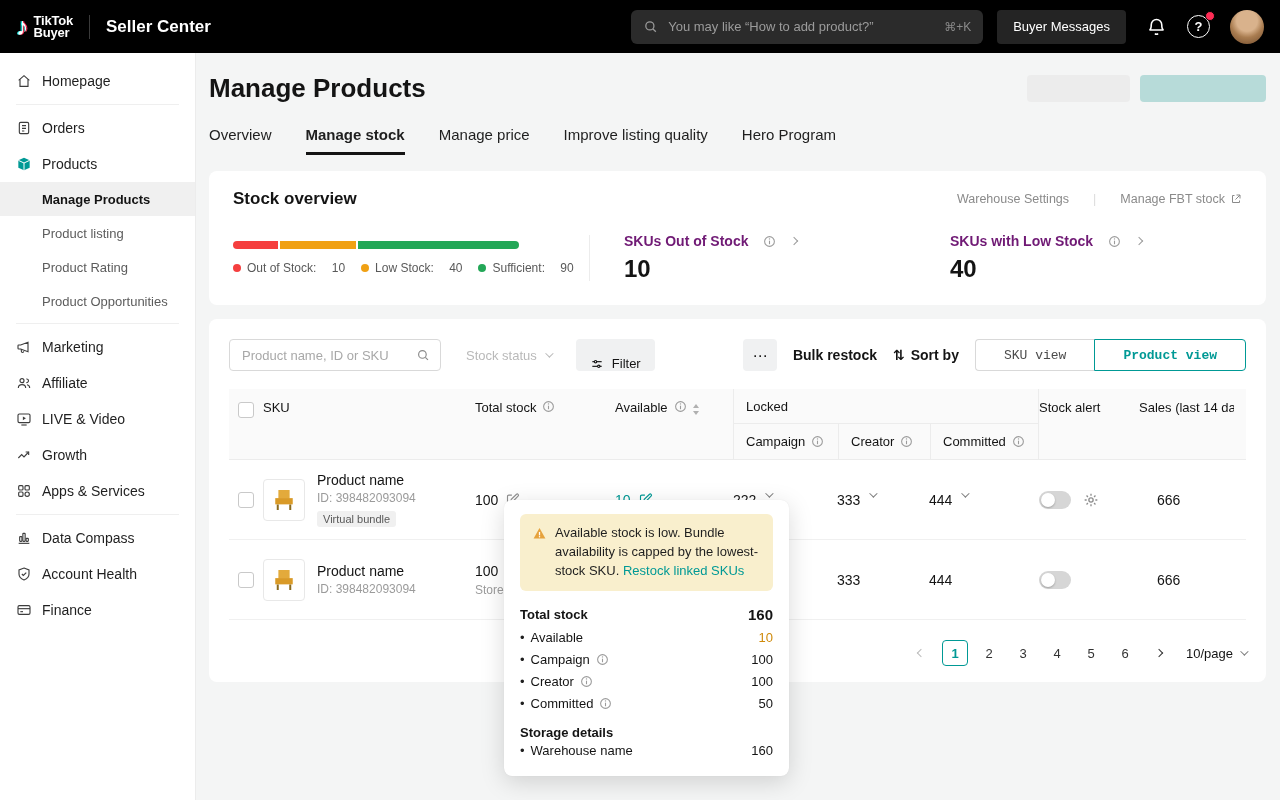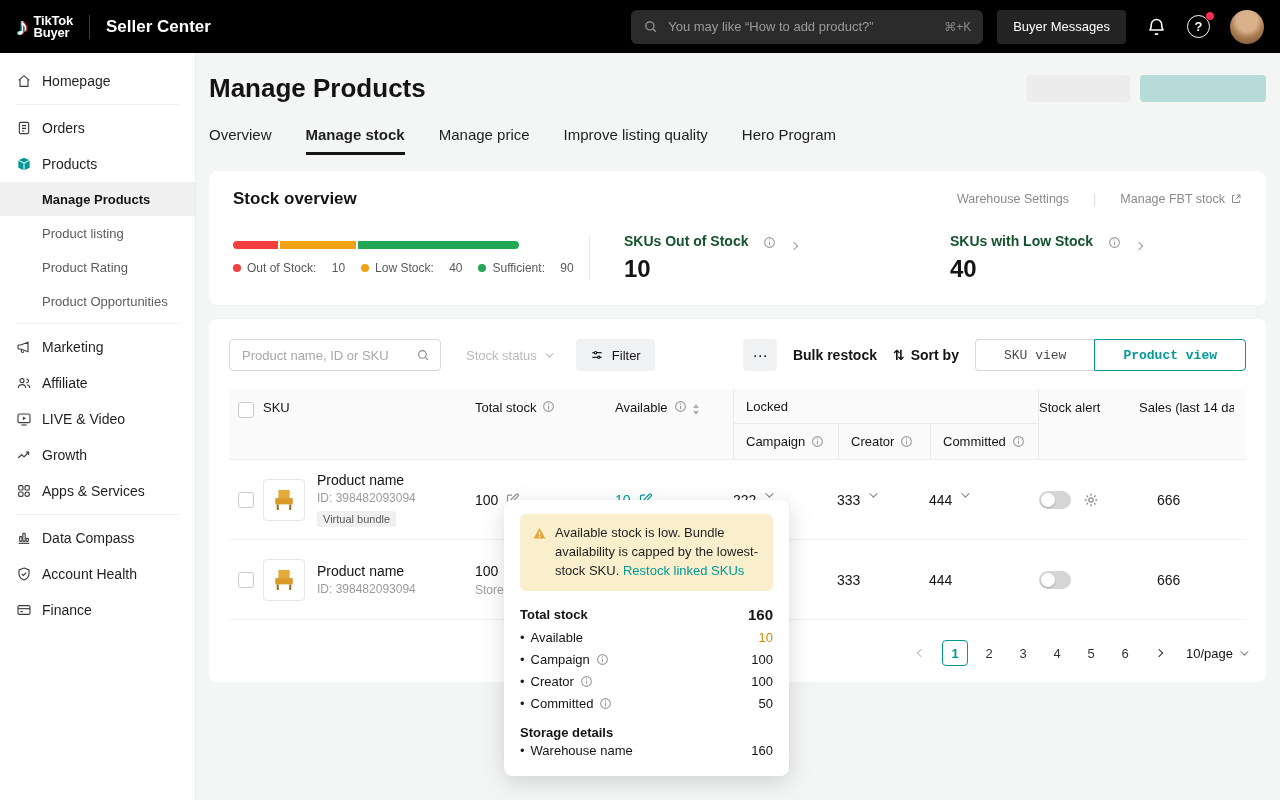--- a/index.html
+++ b/index.html
@@ -77,40 +77,40 @@
   .seg{height:8px}
   .seg.red{background:var(--red);border-radius:4px 0 0 4px;width:16%}
   .seg.orange{background:var(--orange);width:27%}
   .seg.green{background:var(--green);border-radius:0 4px 4px 0;width:57%}
   .legend{display:flex;gap:16px;margin-top:12px;font-size:12px;color:#595959;align-items:center;white-space:nowrap}
   .legend-item{display:flex;align-items:center;gap:6px}
   .dot{width:8px;height:8px;border-radius:50%}
   .dot.red{background:var(--red)} .dot.orange{background:var(--orange)} .dot.green{background:var(--green)}
   .v-div{width:1px;height:46px;background:var(--line)}
   .stat{flex:1;padding-left:34px;cursor:pointer}
-  .stat-label{display:flex;align-items:flex-end;gap:15px;font-size:14px;font-weight:600;color:#14532d}
+  .stat-label{display:flex;align-items:center;gap:15px;font-size:14px;font-weight:600;color:#701a75}
   .stat-value{font-size:24px;font-weight:700;margin-top:6px}
 
   
   .chev{display:inline-block;width:7px;height:7px;border-right:1.6px solid currentColor;
         border-bottom:1.6px solid currentColor}
   .chev.down{transform:rotate(45deg) translateY(-2px)}
   .chev.right{transform:rotate(-45deg)}
   .chev.left{transform:rotate(135deg)}
   .chev.sm{width:6px;height:6px}
 
   
   .table-card{margin-top:14px;padding:20px 20px 16px}
   .toolbar{display:flex;align-items:center;gap:19px}
   .search-box{width:212px;height:32px;border:1px solid #d9d9d9;border-radius:4px;display:flex;
               align-items:center;padding:0 10px;gap:8px;background:#fff}
   .search-box input{flex:1;border:none;outline:none;font-size:13px;color:#333;font-family:inherit;min-width:0}
   .search-box input::placeholder{color:#a8a8a8}
   .dropdown{display:flex;align-items:center;gap:8px;color:#b9b9b9;font-size:13px;padding:0 6px;cursor:pointer}
-  .filter-btn{height:32px;display:flex;align-items:center;gap:8px;background:#f0f1f2;border:none;
+  .filter-btn{height:32px;display:flex;align-items:flex-end;gap:8px;background:#f0f1f2;border:none;
               border-radius:4px;padding:0 14px;font-size:13px;font-weight:500;color:#141414;cursor:pointer;
               font-family:inherit}
   .toolbar-right{margin-left:auto;display:flex;align-items:center;gap:16px}
   .more-btn{width:34px;height:32px;background:#f0f1f2;border:none;border-radius:4px;font-size:15px;
             color:#141414;cursor:pointer;font-family:inherit;line-height:1}
   .text-btn{font-size:14px;font-weight:600;color:#141414;display:flex;align-items:center;gap:6px;
             background:none;border:none;cursor:pointer;font-family:inherit;padding:0}
   .seg-group{display:flex}
   .seg-btn{height:32px;padding:0 28px;font-size:13px;background:#fff;border:1px solid #d9d9d9;
            color:#4b4b4b;cursor:pointer;font-family:Liberation Mono, monospace}

